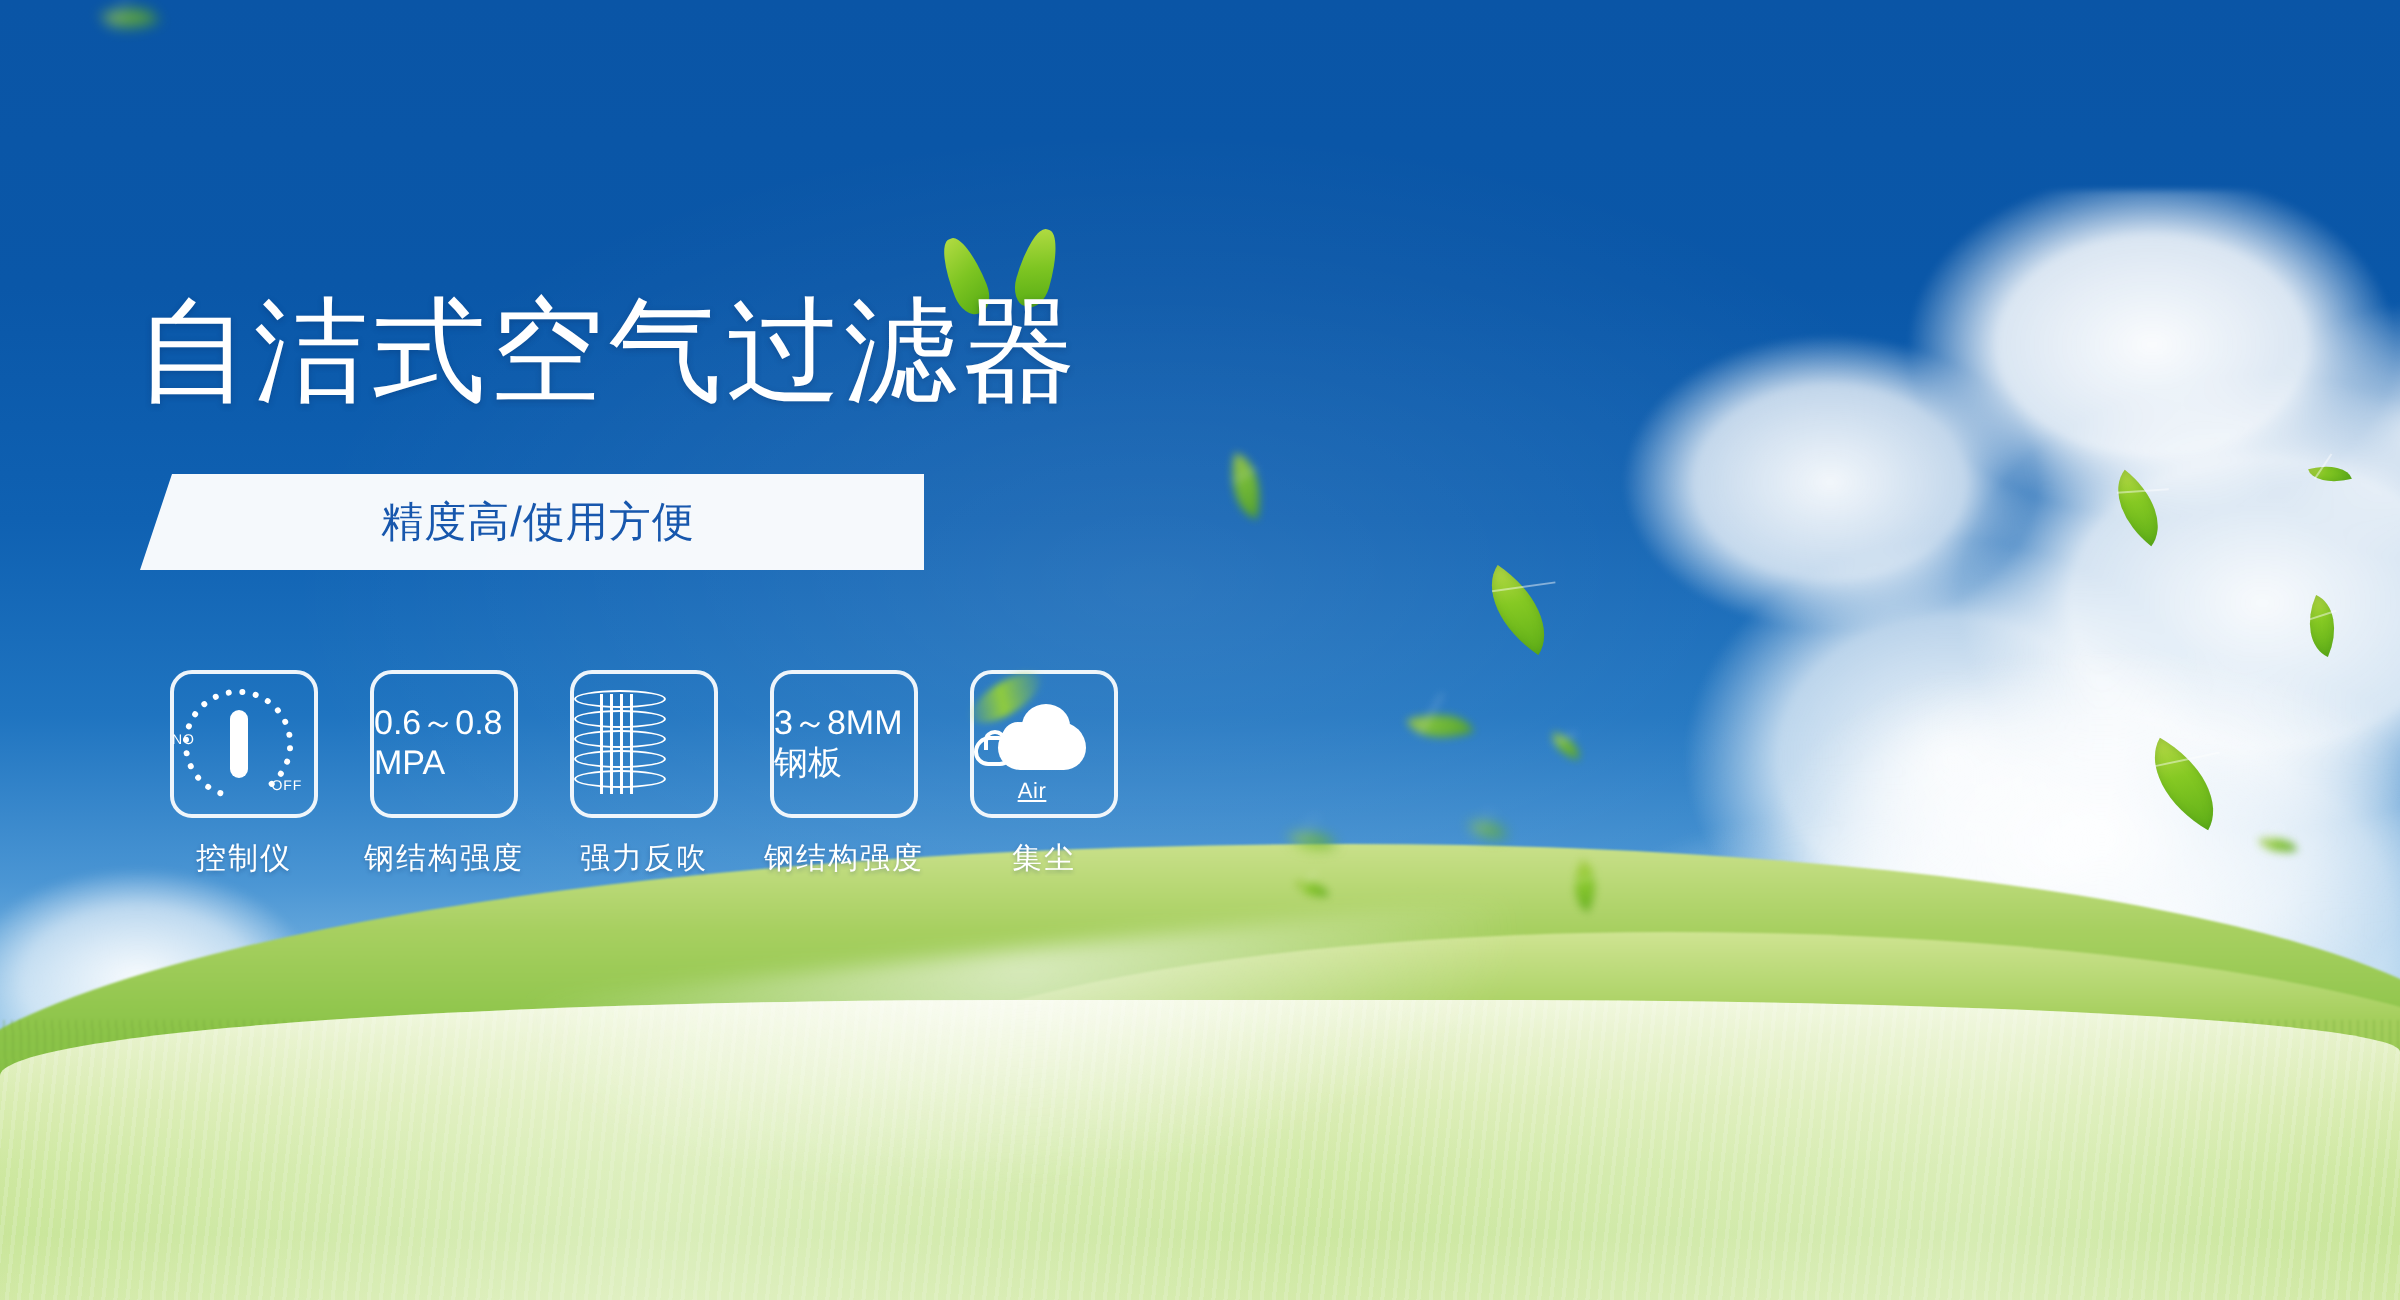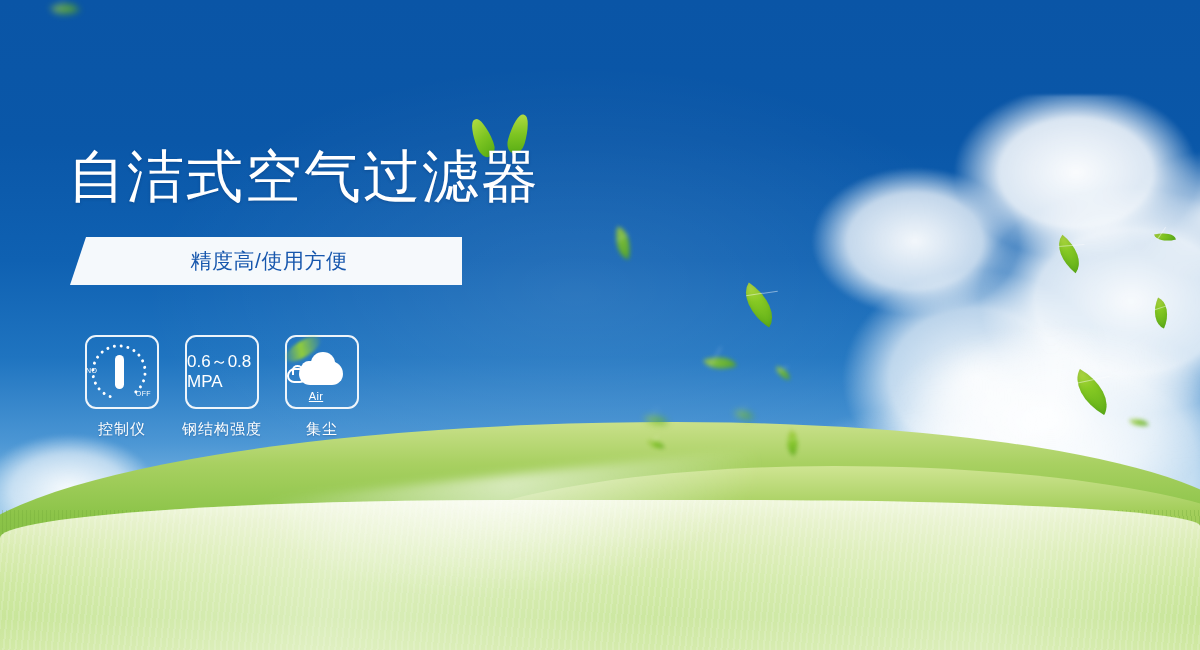--- a/index.html
+++ b/index.html
@@ -391,21 +391,41 @@
     </div>
 
     <div class="feature">
       <div class="feat-box">
         <div class="feat-text">0.6～0.8</div>
         <div class="feat-text">MPA</div>
       </div>
       <div class="feat-label">钢结构强度</div>
     </div>
 
-
+    <div class="feature">
+      <div class="feat-box">
+        <div class="coil">
+          <div class="bars"></div>
+          <div class="ring" style="top:1px"></div>
+          <div class="ring" style="top:11px"></div>
+          <div class="ring" style="top:21px"></div>
+          <div class="ring" style="top:31px"></div>
+          <div class="ring" style="top:41px"></div>
+        </div>
+      </div>
+      <div class="feat-label">强力反吹</div>
+    </div>
+
+    <div class="feature">
+      <div class="feat-box">
+        <div class="feat-text">3～8MM</div>
+        <div class="feat-text">钢板</div>
+      </div>
+      <div class="feat-label">钢结构强度</div>
+    </div>
 
     <div class="feature">
       <div class="feat-box">
         <div class="cloudicon">
           <div class="greenstreak"></div>
           <div class="c1"></div>
           <div class="c2"></div>
           <div class="c3"></div>
           <div class="sm"></div>
           <div class="sm2"></div>

